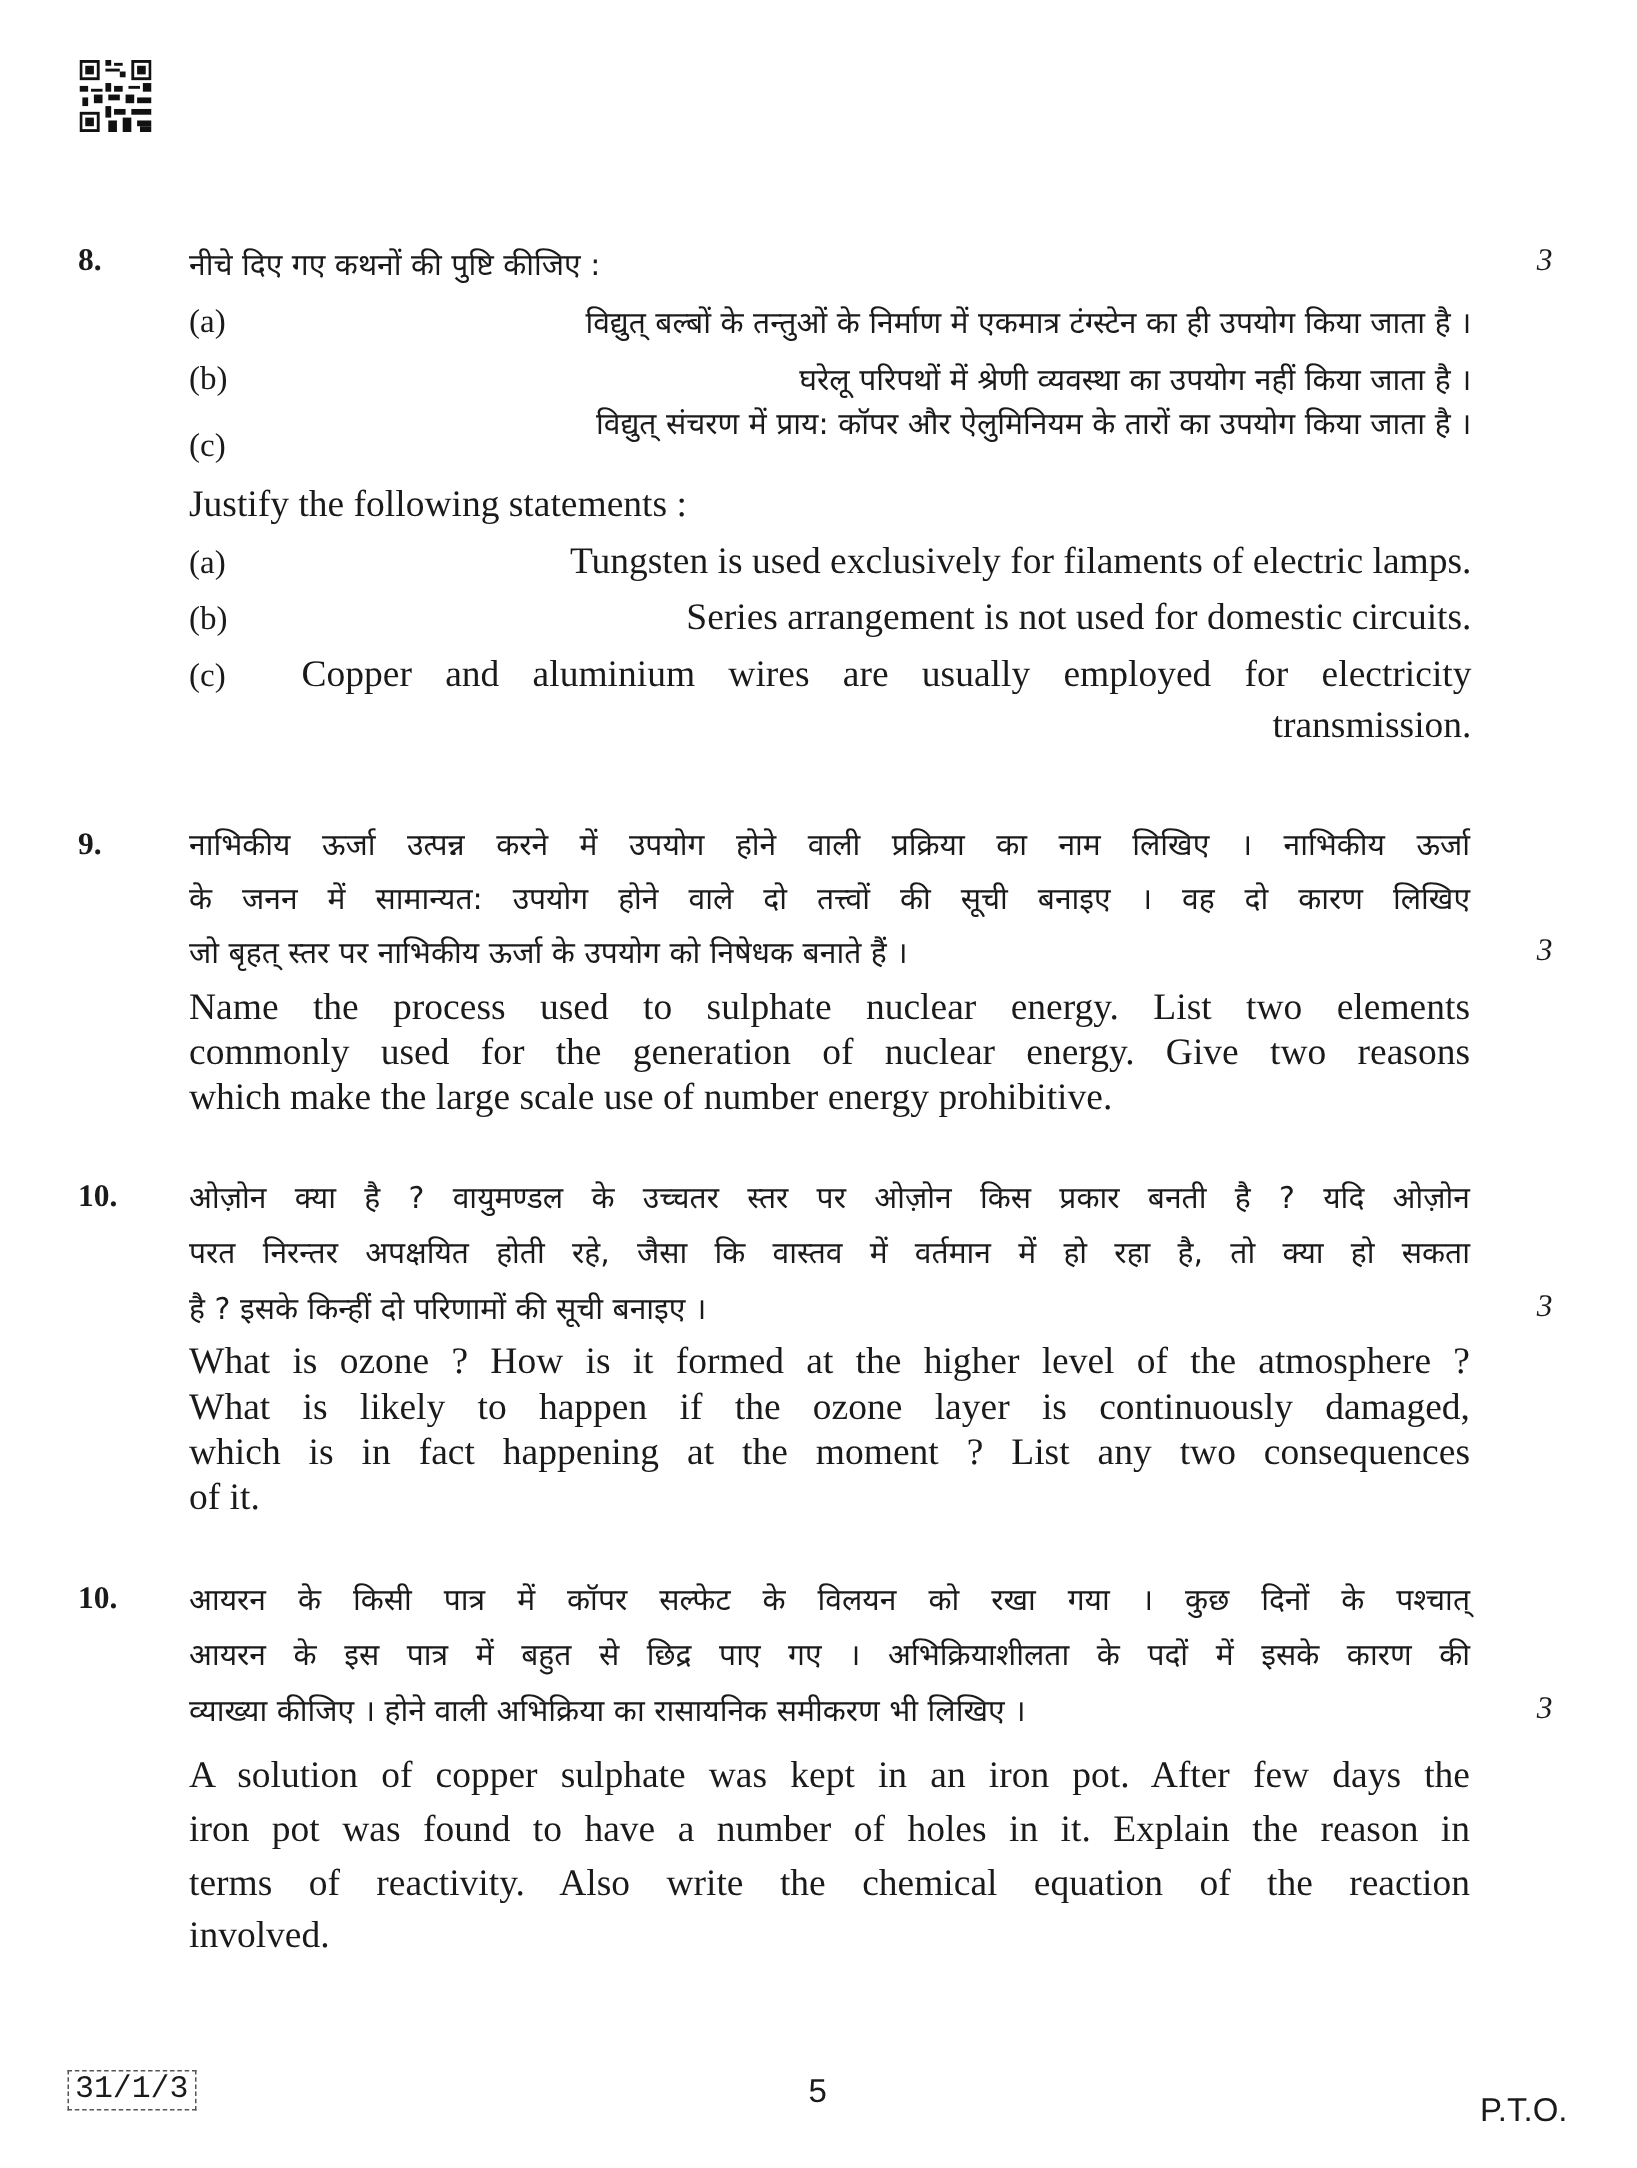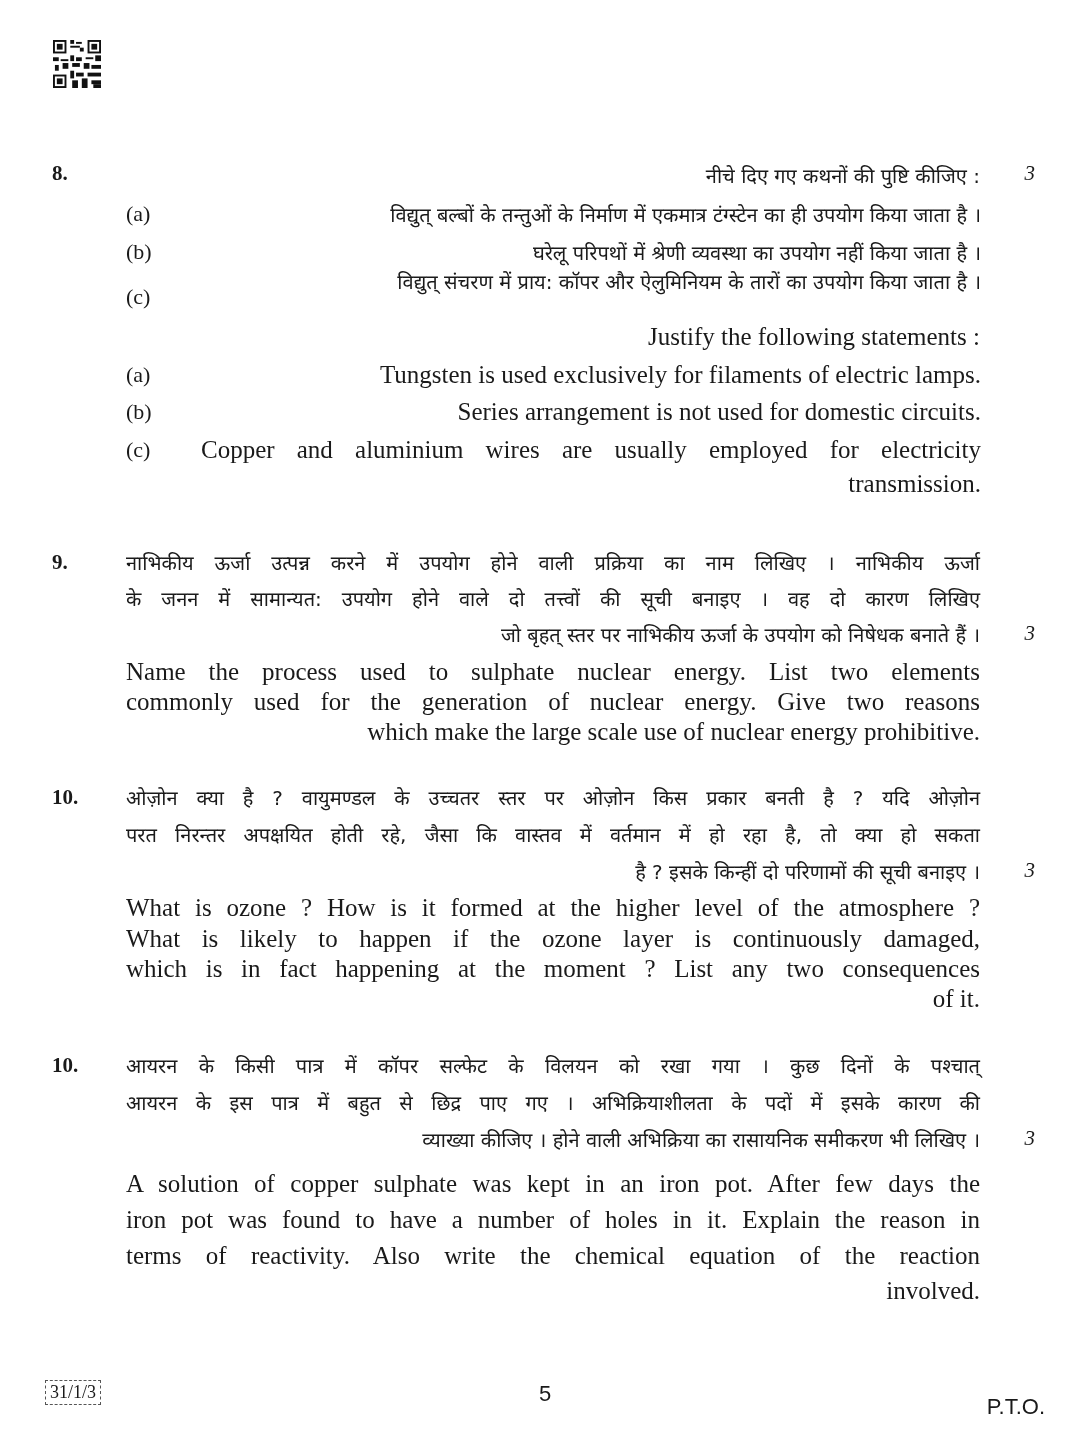--- a/index.html
+++ b/index.html
@@ -11,30 +11,30 @@
   .qr { position: absolute; left: 53px; top: 40px; width: 48px; height: 48px; }
   .qnum {
     position: absolute; left: 52px; font-weight: bold; font-size: 21px;
     font-family: "Liberation Serif", "DejaVu Serif", serif;
   }
   .marks {
     position: absolute; right: 56px; font-style: italic; font-size: 21px;
     font-family: "Liberation Serif", serif;
   }
   .line {
-    position: absolute; left: 126px; width: 854px; font-size: 21px; white-space: nowrap; text-align: right;
+    position: absolute; left: 126px; width: 854px; font-size: 21px; white-space: nowrap;
   }
   .hi { font-family: "DejaVu Sans", sans-serif; font-size: 20px; }
   .en { font-family: "Liberation Serif", "DejaVu Serif", serif; font-size: 25px; }
   .just { text-align: justify; text-align-last: justify; }
   .sub-label { position: absolute; left: 126px; font-family: "Liberation Serif", serif; font-size: 22px; }
   .sub-text { position: absolute; left: 201px; width: 780px; white-space: nowrap; text-align: right; }
   .footer-code {
     position: absolute; left: 45px; top: 1380px; padding: 1px 4px;
-    border: 1px dashed #555; font-family: Liberation Serif, serif; font-size: 18px;
+    border: 1px dashed #555; font-family: Liberation Mono, monospace; font-size: 21px;
   }
   .footer-page {
     position: absolute; left: 539px; top: 1381px;
     font-family: "Liberation Sans", sans-serif; font-size: 22px;
   }
   .footer-pto {
     position: absolute; right: 46px; top: 1380px;
     font-family: "Liberation Sans", sans-serif; font-size: 22px; margin-top: 14px;
   }
 </style>
@@ -101,21 +101,21 @@
 </div>
 
 <div>
   <span class="qnum" style="top:550px">9.</span>
   <span class="line hi just" style="top:549px">नाभिकीय ऊर्जा उत्पन्न करने में उपयोग होने वाली प्रक्रिया का नाम लिखिए । नाभिकीय ऊर्जा</span>
   <span class="line hi just" style="top:585px">के जनन में सामान्यत: उपयोग होने वाले दो तत्त्वों की सूची बनाइए । वह दो कारण लिखिए</span>
   <span class="line hi" style="top:621px">जो बृहत् स्तर पर नाभिकीय ऊर्जा के उपयोग को निषेधक बनाते हैं ।</span>
   <span class="marks" style="top:621px">3</span>
   <span class="line en just" style="top:658px">Name the process used to sulphate nuclear energy. List two elements</span>
   <span class="line en just" style="top:688px">commonly used for the generation of nuclear energy. Give two reasons</span>
-  <span class="line en" style="top:718px">which make the large scale use of nuclear energy prohibitive.</span>
+  <span class="line en" style="top:718px">which make the large scale use of number energy prohibitive.</span>
 </div>
 
 <div>
   <span class="qnum" style="top:785px">10.</span>
   <span class="line hi just" style="top:784px">ओज़ोन क्या है ? वायुमण्डल के उच्चतर स्तर पर ओज़ोन किस प्रकार बनती है ? यदि ओज़ोन</span>
   <span class="line hi just" style="top:821px">परत निरन्तर अपक्षयित होती रहे, जैसा कि वास्तव में वर्तमान में हो रहा है, तो क्या हो सकता</span>
   <span class="line hi" style="top:858px">है ? इसके किन्हीं दो परिणामों की सूची बनाइए ।</span>
   <span class="marks" style="top:858px">3</span>
   <span class="line en just" style="top:894px">What is ozone ? How is it formed at the higher level of the atmosphere ?</span>
   <span class="line en just" style="top:925px">What is likely to happen if the ozone layer is continuously damaged,</span>

